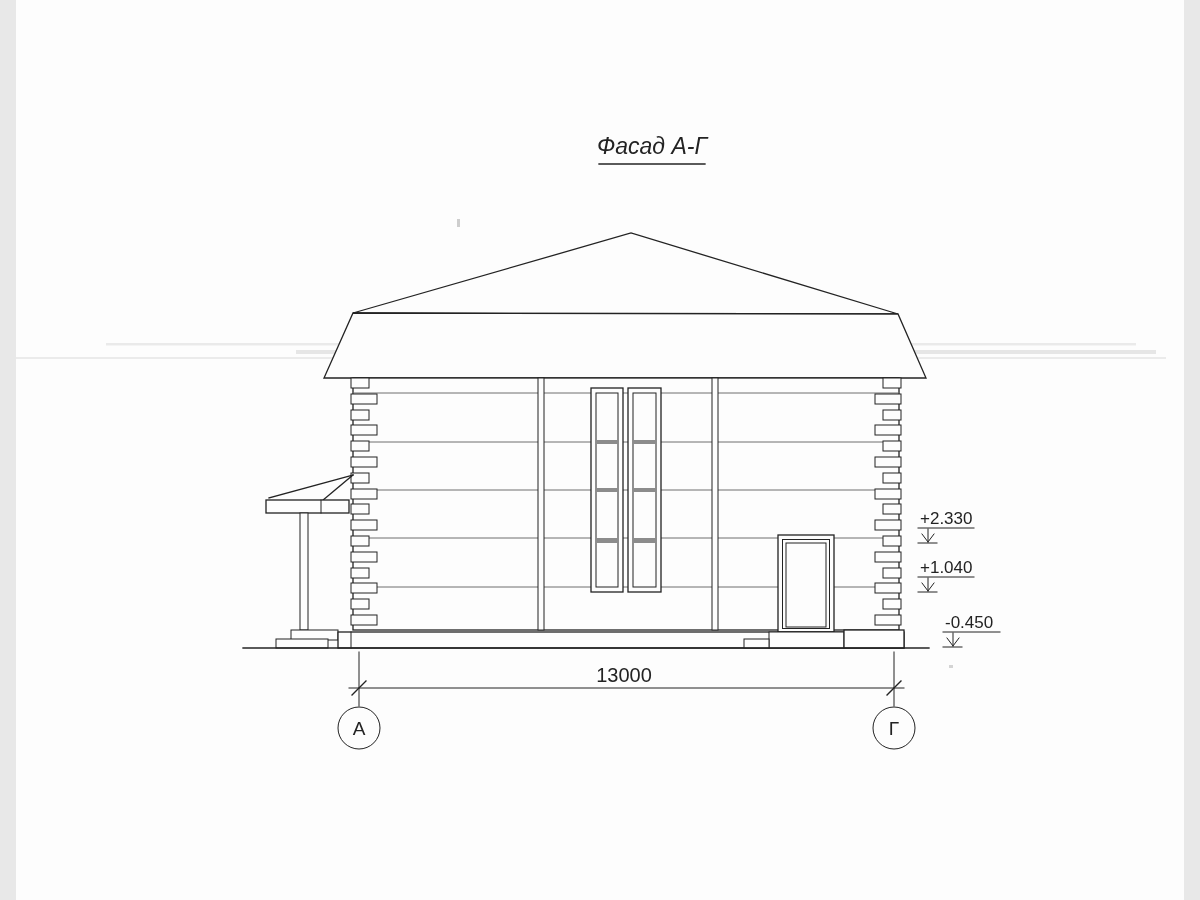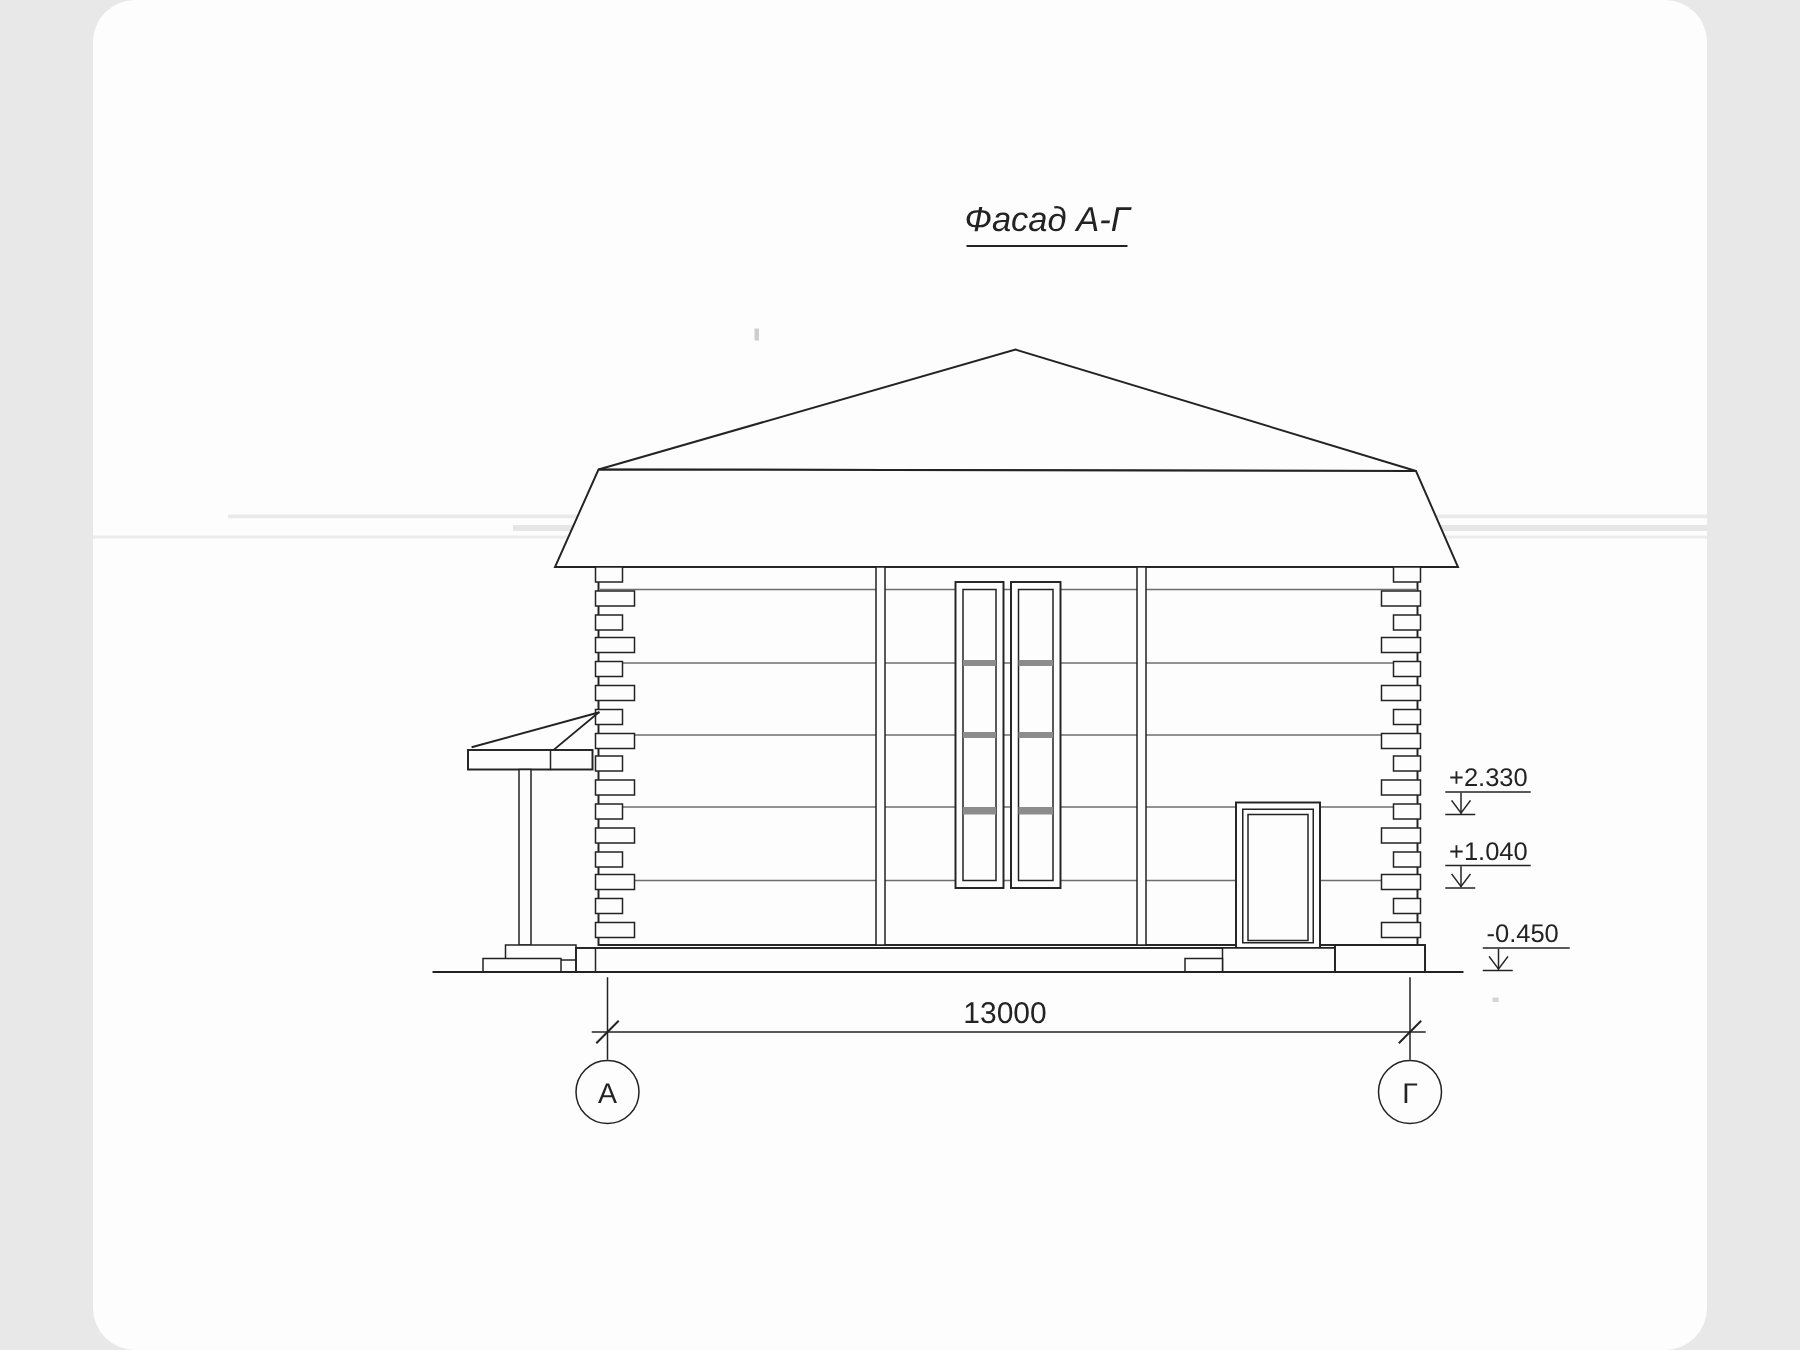--- a/index.html
+++ b/index.html
@@ -1,20 +1,19 @@
 <!DOCTYPE html>
 <html style="--paper: #fdfdfd; --ink: #232323; --course: #6e6e6e; --muntin: #8c8c8c;"><head>
 <meta charset="utf-8">
 <style>
   html,body{margin:0;padding:0;background:#e8e8e8;}
   .page{
-    position:relative;width:1076px;height:900px;margin:0 auto;
+    position:relative;width:1168px;height:900px;margin:0 auto;
     background:var(--paper,#fdfdfd);overflow:hidden;
     font-family:"Liberation Sans",sans-serif;
-    border-radius:28px;
   }
   svg{position:absolute;left:0;top:0;}
   
   .s   {stroke:var(--ink,#222);stroke-width:1.3;fill:none;stroke-linecap:square;}
   .s1  {stroke:var(--ink,#222);stroke-width:1;fill:none;stroke-linecap:square;}
   .sf  {stroke:var(--ink,#222);stroke-width:1.3;fill:var(--paper,#fdfdfd);}
   .sf1 {stroke:var(--ink,#222);stroke-width:1;fill:var(--paper,#fdfdfd);}
   .thin{stroke:var(--course,#6e6e6e);stroke-width:1;fill:none;}
   .mt  {fill:var(--muntin,#8c8c8c);stroke:none;}
   .noise{fill:#b9b9b9;stroke:none;}

